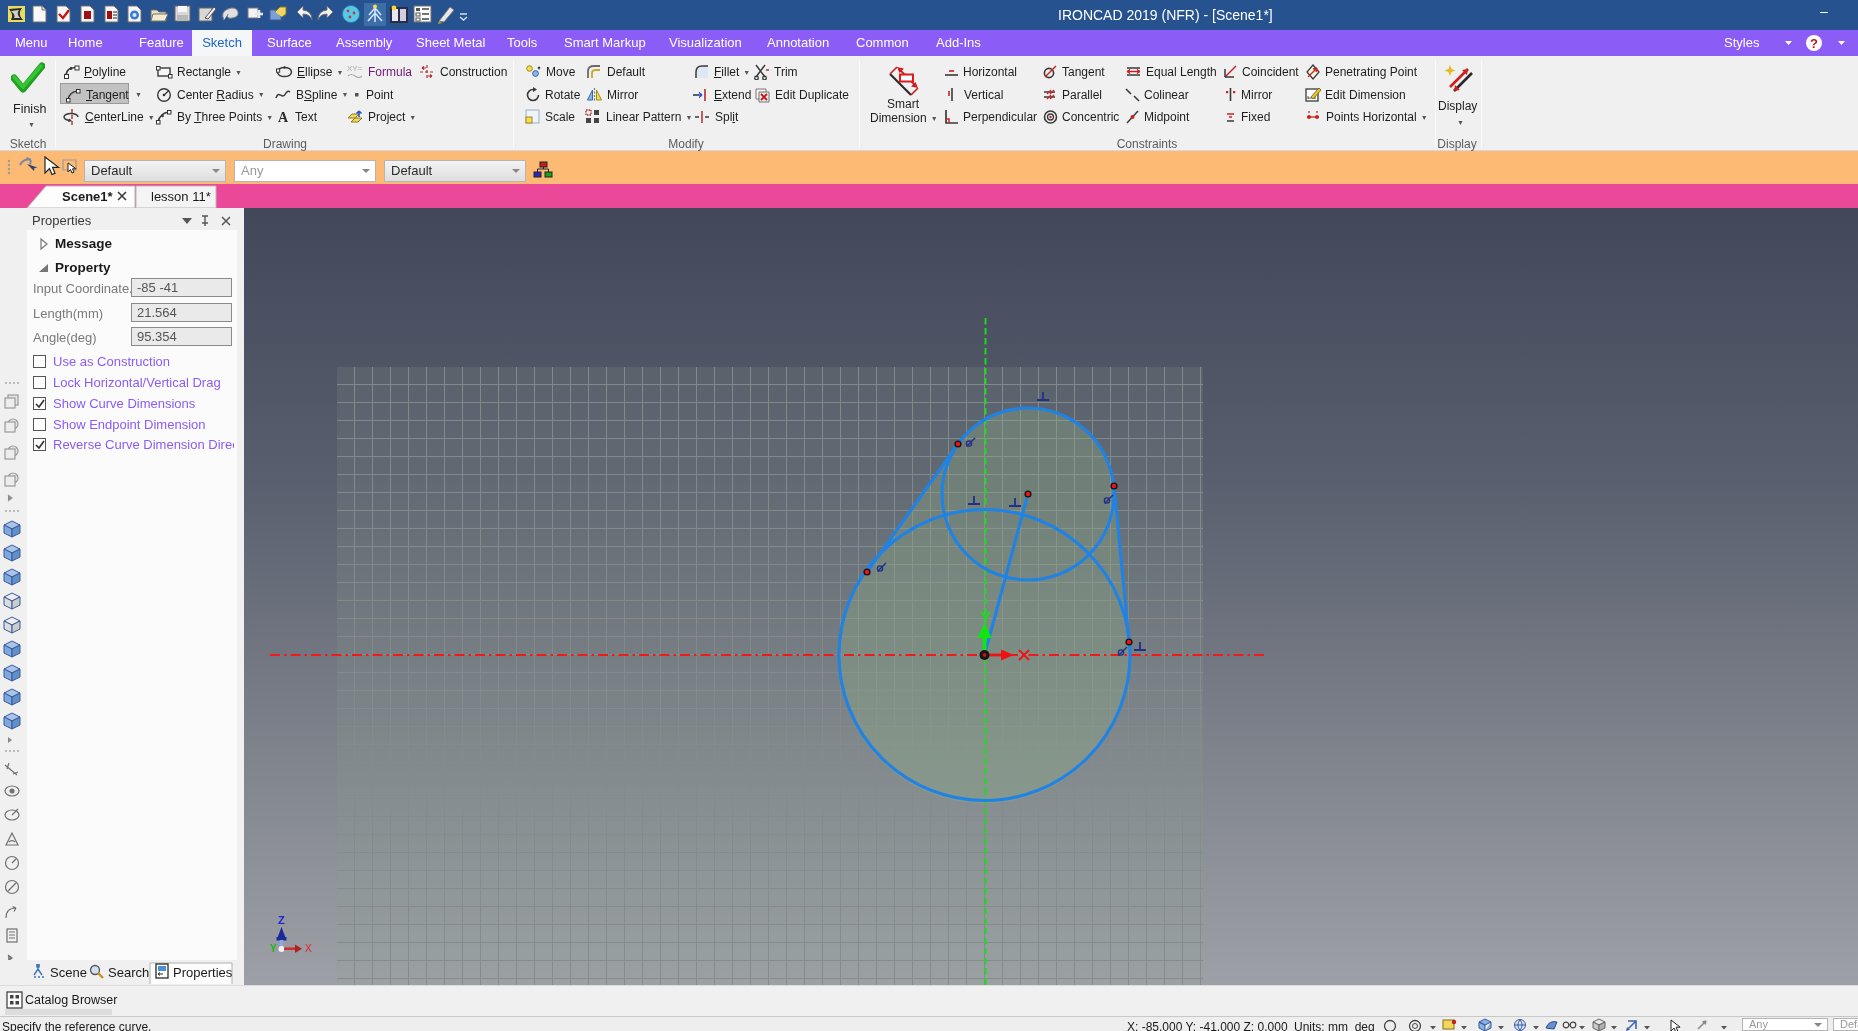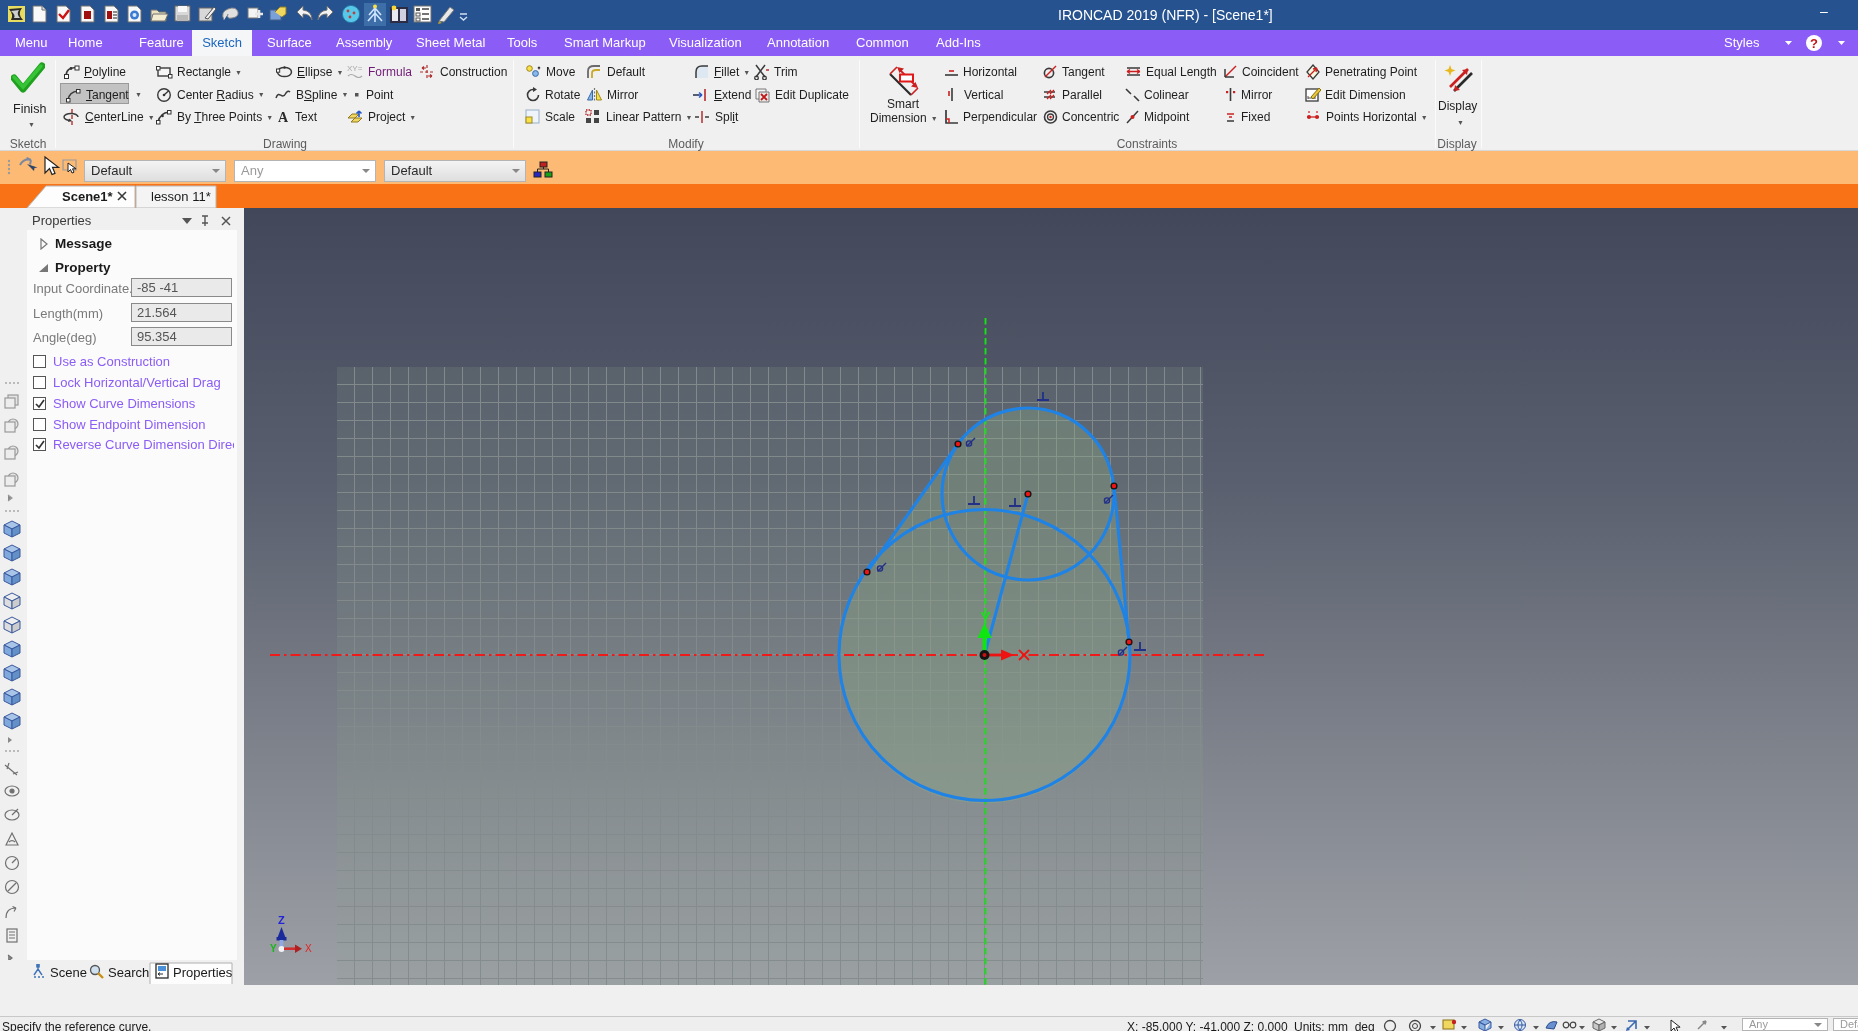--- a/index.html
+++ b/index.html
@@ -19,21 +19,21 @@
 .glabel{position:absolute;top:81px;font-size:12px;color:#5c5c5c;text-align:center}
 .gsep{position:absolute;top:4px;height:88px;width:1px;background:#dcdcdc;border-right:1px solid #fbfbfb}
 .r1{top:7px}.r2{top:29.5px}.r3{top:52px}
 .gray{color:#701a75}
 u{text-decoration-thickness:1px}
 
 #toolbar2{position:absolute;left:0;top:151px;width:1858px;height:33px;background:#fdba74}
 .combo{position:absolute;top:9px;height:22px;border:1px solid #b4b4b4;font-size:13px;color:#2a2a2a;line-height:20px;padding-left:6px;background:linear-gradient(#f4f4f4,#dedede)}
 .combo .ca{position:absolute;right:5px;top:8px;width:0;height:0;border-left:4px solid transparent;border-right:4px solid transparent;border-top:4px solid #888}
 
-#tabbar{position:absolute;left:0;top:184px;width:1858px;height:24px;background:#f97316}
+#tabbar{position:absolute;left:0;top:184px;width:1858px;height:24px;background:#ec4899}
 
 #leftpane{position:absolute;left:0;top:208px;width:244px;height:777px;background:#f0f0f0;overflow:hidden}
 
 .prow{position:absolute;font-size:13px;color:#7a7a7a;white-space:nowrap}
 .pbox{position:absolute;height:19px;background:#eaeaea;border:1px solid #8a8a8a;font-size:13px;color:#555;line-height:17px;padding-left:5px}
 .cb{position:absolute;width:13px;height:13px;background:#fff;border:1px solid #555}
 .cbl{position:absolute;font-size:13px;color:#8b5cf6;white-space:nowrap}
 
 #paneltabs{position:absolute;left:0;top:960px;width:244px;height:25px;background:#f0f0f0}
 #catalogbar{position:absolute;left:0;top:985px;width:1858px;height:31px;background:#f0f0f0;border-top:1px solid #dcdcdc}
@@ -804,20 +804,31 @@
         </g>
       <text x="108" y="17" font-size="13" fill="#1a1a1a" font-family="Liberation Sans">Search</text>
       <g transform="translate(156,4)">
           <rect x="0" y="0" width="12" height="14" fill="#fff" stroke="#2a2a2a" stroke-width="1.3"></rect>
           <rect x="2" y="2" width="8" height="5" fill="#4a90d8"></rect>
           <path d="M2 10 h5 m-5 0 l2 -1.5 m-2 1.5 l2 1.5" stroke="#2a2a2a" fill="none"></path>
         </g>
       <text x="173" y="17" font-size="13" fill="#1a1a1a" font-family="Liberation Sans">Properties</text>
     </svg>
   </div>
+  <div id="catalogbar">
+    <svg width="20" height="20" style="position:absolute;left:6px;top:5px">
+        <rect x="1" y="1" width="15" height="16" fill="#fff" stroke="#444" stroke-width="1.3"></rect>
+        <rect x="4" y="4" width="3.5" height="3.5" fill="#444"></rect>
+        <rect x="9.5" y="4" width="3.5" height="3.5" fill="#444"></rect>
+        <rect x="4" y="10" width="3.5" height="3.5" fill="#444"></rect>
+        <rect x="9.5" y="10" width="3.5" height="3.5" fill="#444"></rect>
+      </svg>
+    <div style="position:absolute;left:25px;top:7px;font-size:12.5px;color:#1a1a1a">Catalog Browser</div>
+    <div style="position:absolute;left:5px;top:23px;width:107px;height:6px;background:#dcdcdc"></div>
+  </div>
   <div id="statusbar">
     <div style="position:absolute;left:2px;top:3px">Specify the reference curve.</div>
     <div style="position:absolute;left:1127px;top:3px">X: -85.000 Y: -41.000 Z: 0.000</div>
     <div style="position:absolute;left:1294px;top:3px">Units: mm&nbsp;&nbsp;deg</div>
     <svg width="420px" height="15" style="position:absolute;left:1383px;top:0">
       <circle cx="7" cy="9" r="5.5" fill="none" stroke="#444" stroke-width="1.3"></circle>
       <circle cx="32" cy="9" r="5.5" fill="none" stroke="#444" stroke-width="1.3"></circle>
         <circle cx="32" cy="9" r="2.5" fill="none" stroke="#444"></circle>
       <path d="M47 9 l3 3.5 l3 -3.5" fill="#555"></path>
       <g transform="translate(60,3)">

